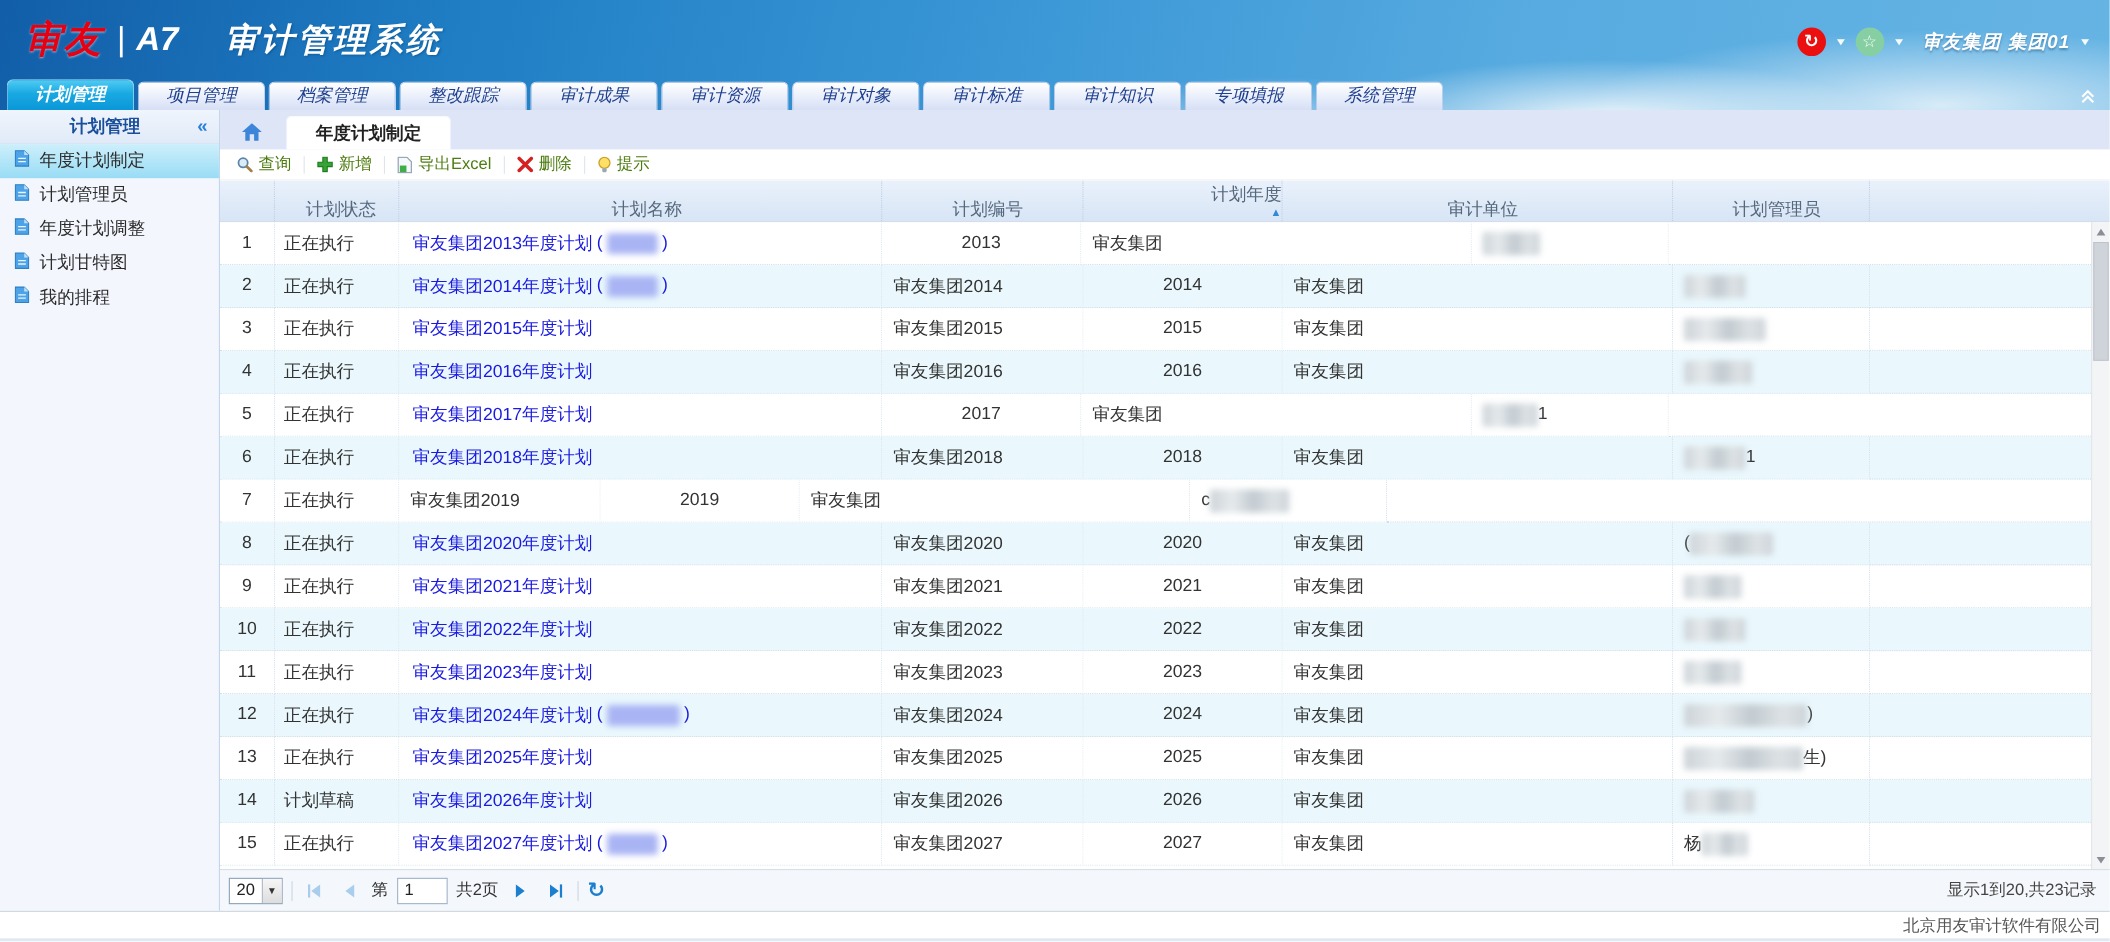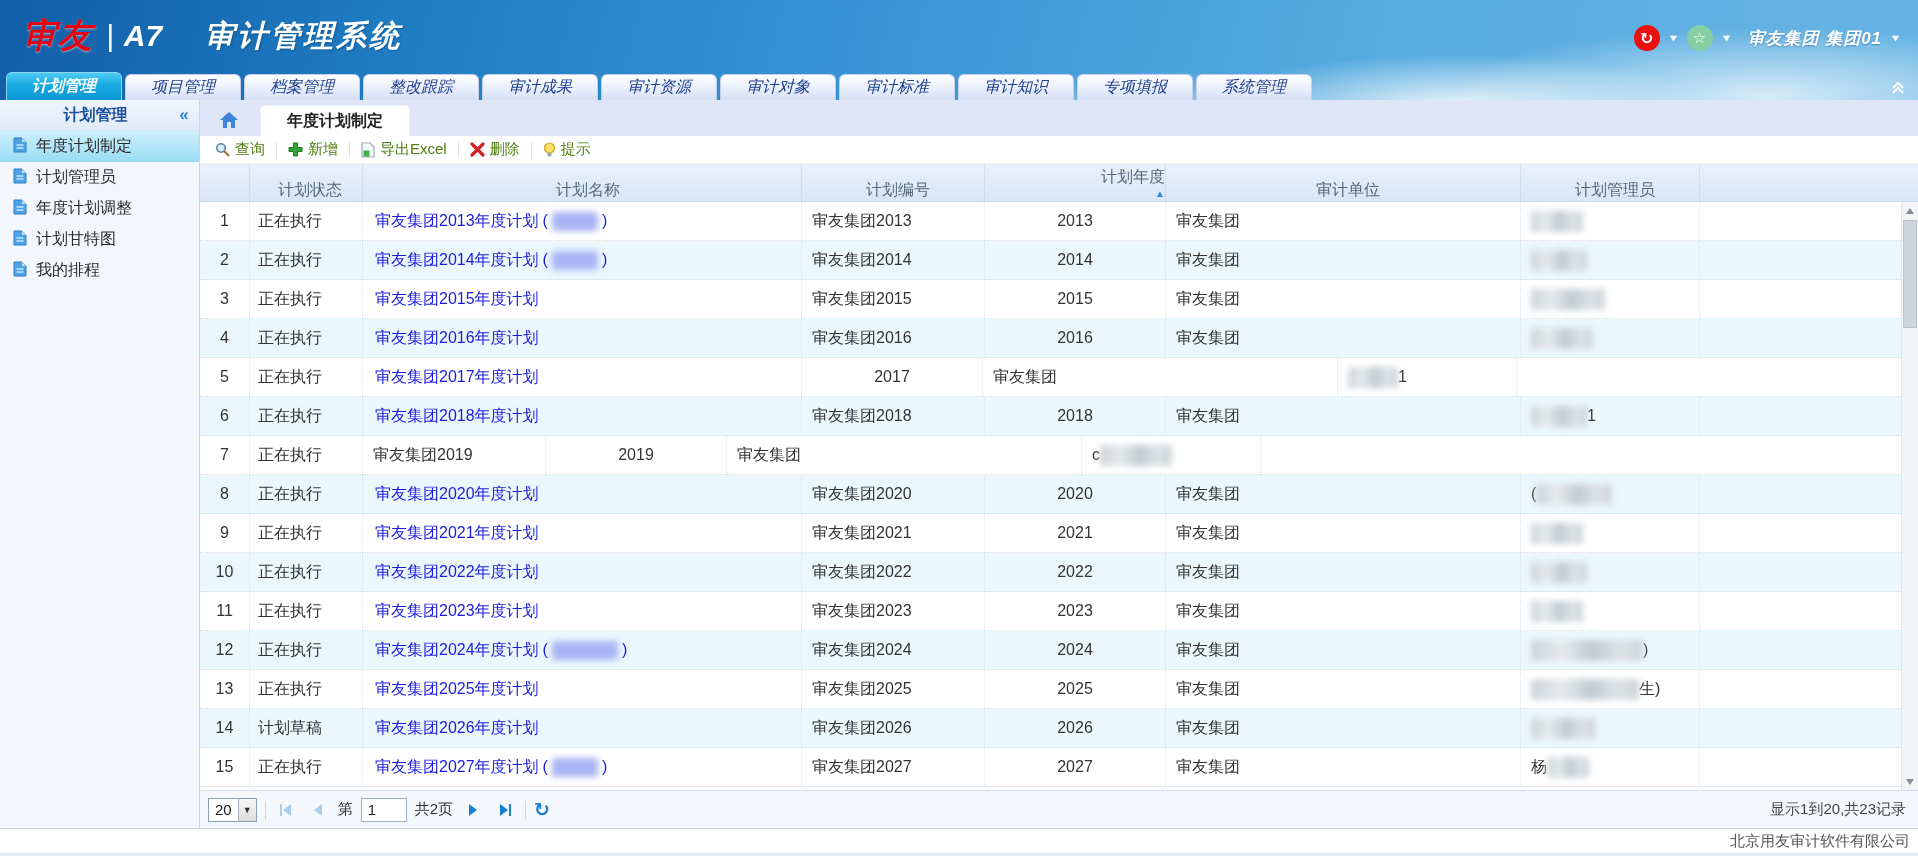--- a/index.html
+++ b/index.html
@@ -292,21 +292,20 @@
               <div class="cell c-num">1</div>
               <div class="cell c-status">正在执行</div>
               <div class="cell c-name">
                 <a class="plan-link">
                   <span>审友集团2013年度计划</span>
                   <span> ( </span>
                   <span class="blur-b" style="width: 46px;"></span>
                   <span> )</span>
                 </a>
               </div>
-              <div class="cell c-code">审友集团2013</div>
               <div class="cell c-year">2013</div>
               <div class="cell c-unit">审友集团</div>
               <div class="cell c-mgr">
                 <span class="blur-g" style="width: 52px;"></span>
               </div>
               <div class="cell c-fill"></div>
             </div>
             <div class="trow alt">
               <div class="cell c-num">2</div>
               <div class="cell c-status">正在执行</div>

